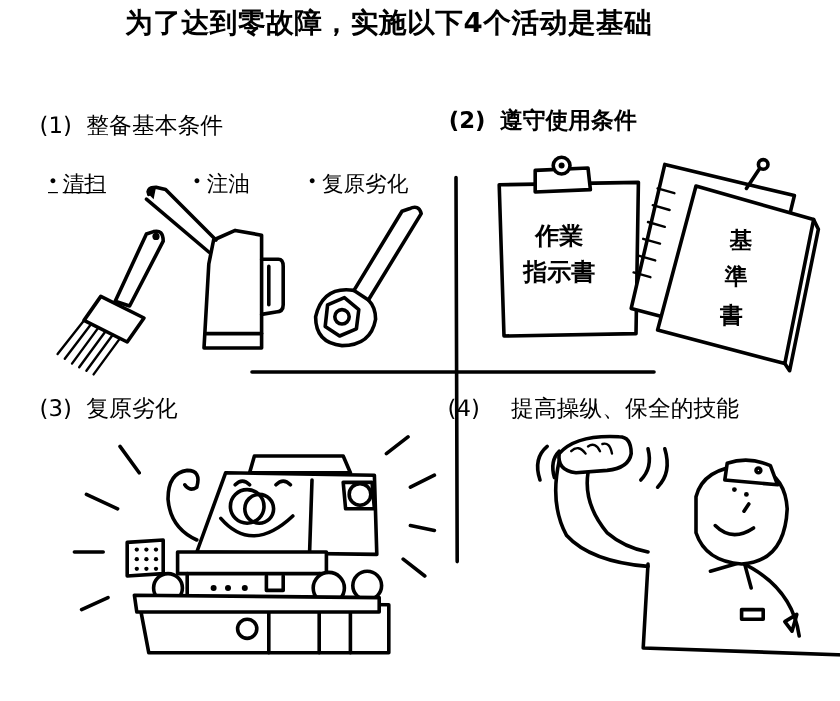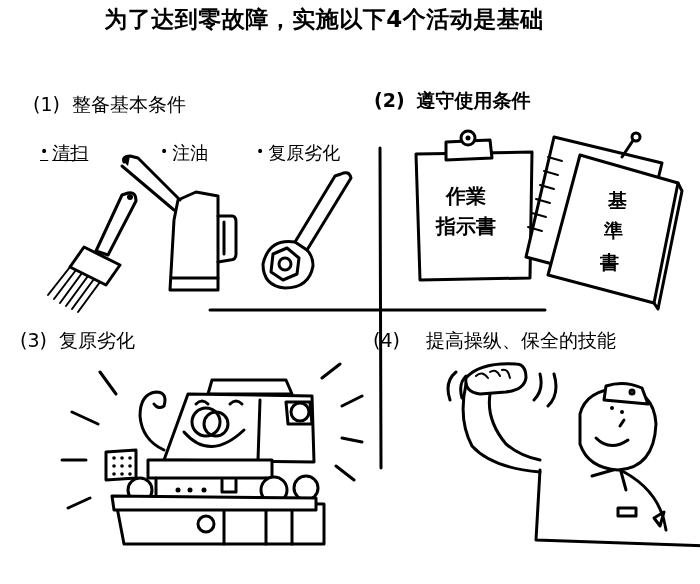--- a/index.html
+++ b/index.html
@@ -82,21 +82,21 @@
   <path class="thin" d="M20 32 L34 36 M16 46 L30 50 M12 60 L26 64 M8 74 L22 78 M4 88 L18 92 M0 102 L14 106"></path>
   <path class="ln" d="M94 32 L106 14"></path>
   <circle class="lnf" cx="108" cy="12" r="4"></circle>
   <path class="lnf" d="M52 30 L150 58 L126 178 L20 150 Z"></path>
   <path class="ln" d="M150 58 L154 66 L130 184 L126 178"></path>
   <text class="doc-text" x="80" y="82" font-size="19">基</text>
   <text class="doc-text" x="76" y="112" font-size="19">準</text>
   <text class="doc-text" x="72" y="144" font-size="19">書</text>
 </svg>
 
-<div class="abs section-title" style="left:20px;top:328px;">
+<div class="abs section-title" style="left:33px;top:328px;">
   <span class="num">(3)</span><span>复原劣化</span>
 </div>
 
 <svg width="320" height="200" style="left:60px;top:350px;">
 
   <path class="ln" d="M40 22 L56 44 M12 62 L38 74 M2 110 L26 110 M8 158 L30 148 M280 14 L262 28 M302 46 L282 56 M282 88 L302 92 M276 116 L294 130"></path>
 
   <path class="lnf" d="M56 152 L264 154 L264 194 L64 194 Z"></path>
   <path class="ln" d="M164 154 L164 194 M206 154 L206 194 M232 154 L232 194"></path>
   <circle class="ln" cx="146" cy="174" r="8"></circle>

